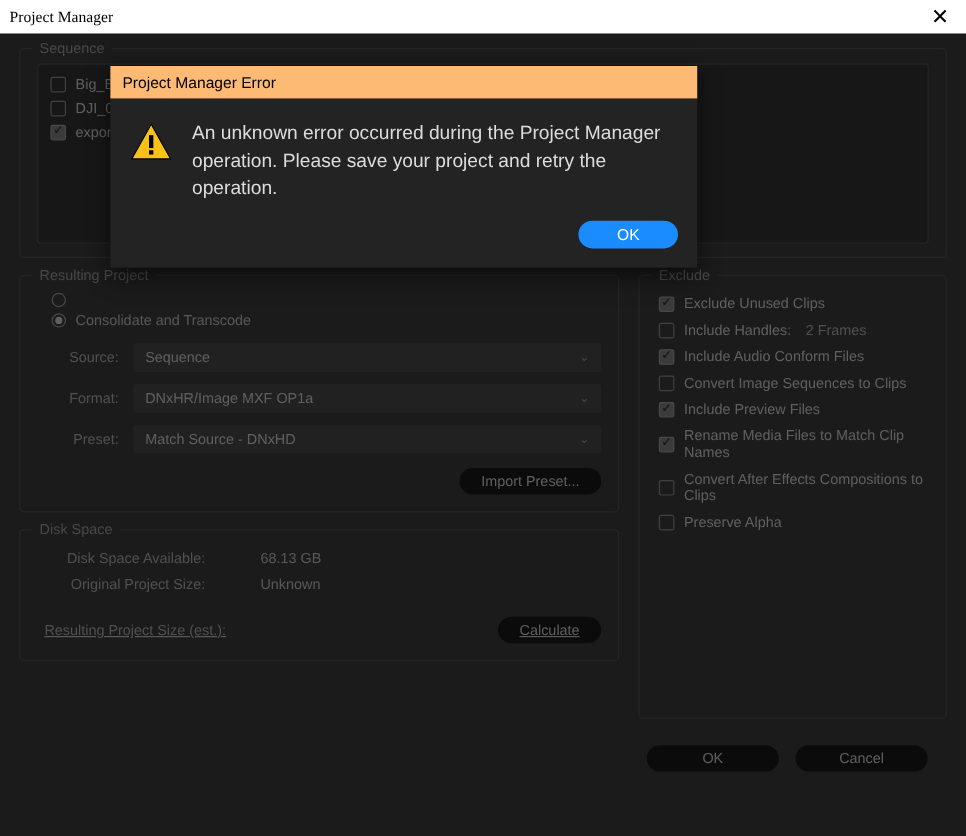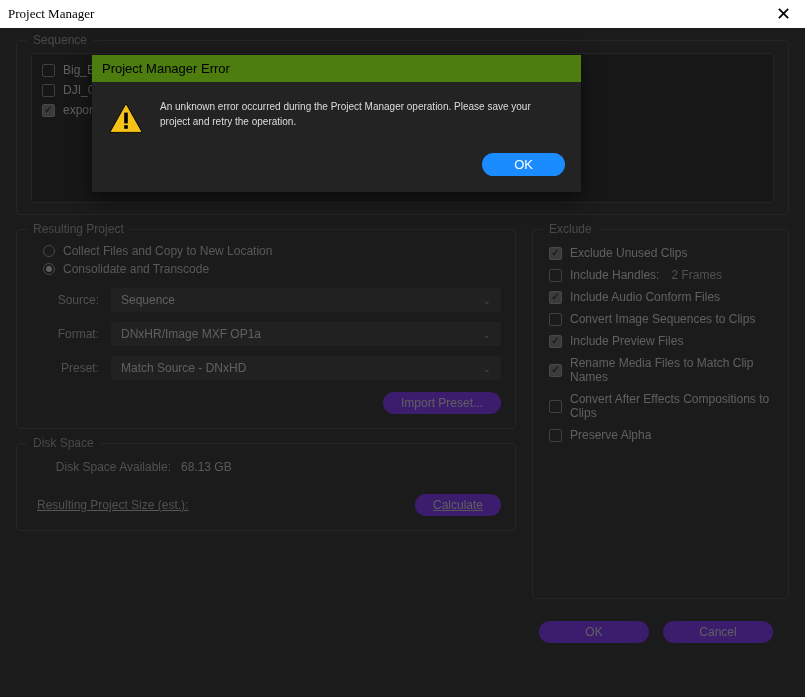--- a/index.html
+++ b/index.html
@@ -27,44 +27,44 @@
 
 .radio-row { display: flex; align-items: center; gap: 8px; padding: 2px 4px 2px 12px; }
 .radio { width: 12px; height: 12px; border: 1px solid #888; border-radius: 50%; display: inline-flex; align-items: center; justify-content: center; flex-shrink: 0; }
 .radio.selected::after { content: ""; width: 6px; height: 6px; background: #bbb; border-radius: 50%; }
 
 .form-row { display: flex; align-items: center; margin-top: 10px; }
 .form-row .lbl { width: 80px; text-align: right; padding-right: 12px; color: #999; }
 .dropdown { flex: 1; background: #313131; border-radius: 3px; height: 24px; display: flex; align-items: center; padding: 0 10px; position: relative; color: #bbb; }
 .dropdown .chev { margin-left: auto; font-size: 10px; color: #888; }
 
-.btn { background: #6d28d9; border-radius: 12px; padding: 4px 18px; font-size: 12px; color: #bbb; cursor: pointer; display: inline-flex; align-items: center; justify-content: center; border: none; }
+.btn { background: #000000; border-radius: 12px; padding: 4px 18px; font-size: 12px; color: #bbb; cursor: pointer; display: inline-flex; align-items: center; justify-content: center; border: none; }
 .btn-row-right { display: flex; justify-content: flex-end; margin-top: 12px; }
 
 .opt-row { display: flex; align-items: center; gap: 8px; padding: 4px 2px; color: #bbb; }
 .opt-row .handles-val { color: #999; margin-left: 4px; }
 
 .dest-path { display: flex; align-items: center; }
 .dest-path .path { flex: 1; color: #888; padding-left: 4px; }
 
-.disk-row { display: flex; padding: 4px 0; }
+.disk-row { display: flex; padding: 4px 0; gap: 36px; }
 .disk-row .dl { width: 150px; text-align: right; padding-right: 10px; color: #999; }
 .disk-result-row { display: flex; align-items: center; margin-top: 16px; text-decoration: underline; }
 .disk-result-row .rl { flex: 1; padding-left: 6px; color: #999; }
 
 .footer-btns { display: flex; justify-content: flex-end; gap: 14px; padding: 8px 16px 0 0; }
 .footer-btns .btn { min-width: 110px; border-radius: 13px; }
 
 .dim-overlay { position: absolute; left: 0; top: 28px; right: 0; bottom: 0; background: rgba(20,20,20,0.55); }
 
 .modal { position: absolute; left: 92px; top: 55px; width: 489px; background: #232323; box-shadow: 0 6px 18px rgba(0,0,0,0.6); }
-.modal-title { background: #4d7c0f; color: #000; padding: 6px 10px; font-size: 13px; }
+.modal-title { background: #fdba74; color: #000; padding: 6px 10px; font-size: 13px; }
 .modal-body { padding: 18px 18px 14px 16px; display: flex; gap: 16px; color: #e8e8e8; }
 .warn-icon svg { width: 36px; height: 36px; }
-.modal-msg { font-size: 10px; line-height: 1.45; color: #ddd; }
+.modal-msg { font-size: 16px; line-height: 1.45; color: #ddd; }
 .modal-footer { display: flex; justify-content: flex-end; padding: 0 16px 16px; }
 .btn-primary { background: #1a8cff; color: #fff; border-radius: 12px; padding: 4px 32px; font-size: 13px; cursor: pointer; border: none; }
 </style>
 </head>
 <body>
 
 <div class="title-bar">
   <span class="title">Project Manager</span>
   <span class="close-btn">✕</span>
 </div>
@@ -88,21 +88,20 @@
       </div>
     </div>
   </div>
 
   <div class="two-col">
     <div class="col-left">
       <div class="fieldset">
         <span class="legend">Resulting Project</span>
         <div class="radio-row">
           <span class="radio"></span>
-          <span>Collect Files and Copy to New Location</span>
         </div>
         <div class="radio-row">
           <span class="radio selected"></span>
           <span>Consolidate and Transcode</span>
         </div>
         <div class="form-row">
           <span class="lbl">Source:</span>
           <div class="dropdown">
             <span>Sequence</span>
             <span class="chev">⌄</span>
@@ -126,20 +125,24 @@
           <button class="btn">Import Preset...</button>
         </div>
       </div>
 
 
       <div class="fieldset">
         <span class="legend">Disk Space</span>
         <div class="disk-row">
           <span class="dl">Disk Space Available:</span>
           <span>68.13 GB</span>
+        </div>
+        <div class="disk-row">
+          <span class="dl">Original Project Size:</span>
+          <span>Unknown</span>
         </div>
         <div class="disk-result-row">
           <span class="rl">Resulting Project Size (est.):</span>
           <button class="btn">Calculate</button>
         </div>
       </div>
     </div>
 
     <div class="col-right">
       <div class="fieldset" style="height: 370px;">

